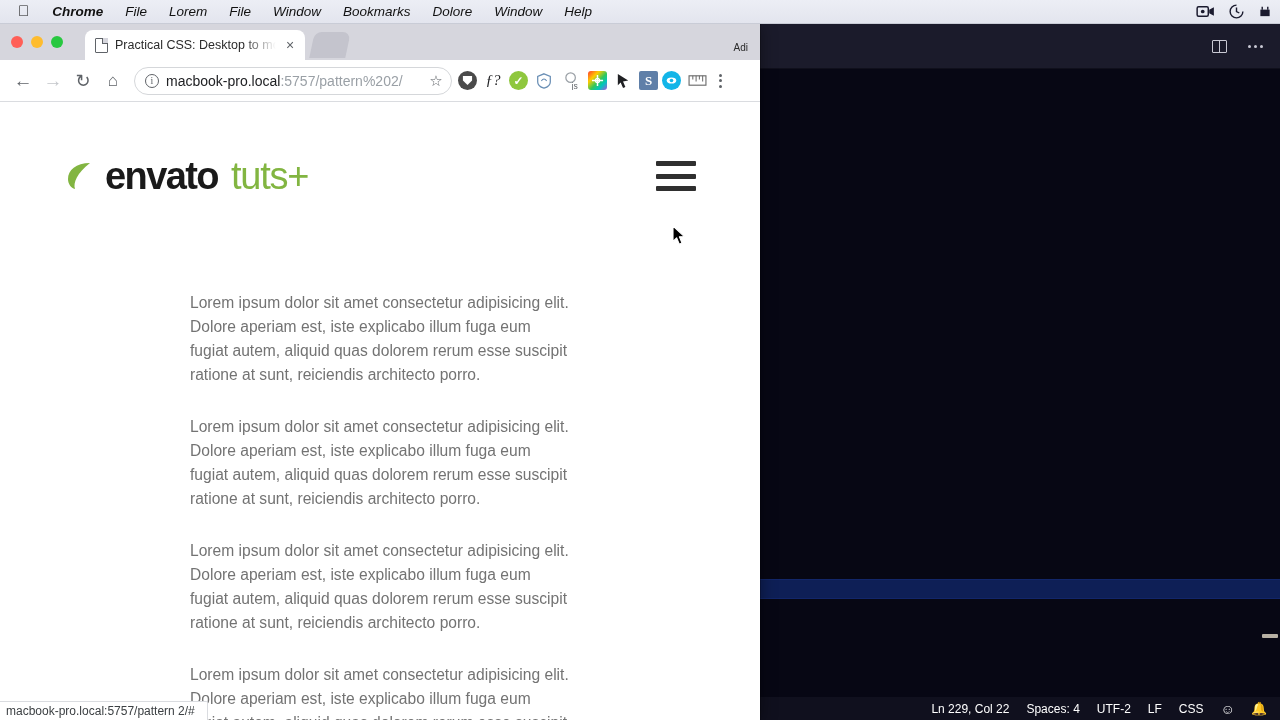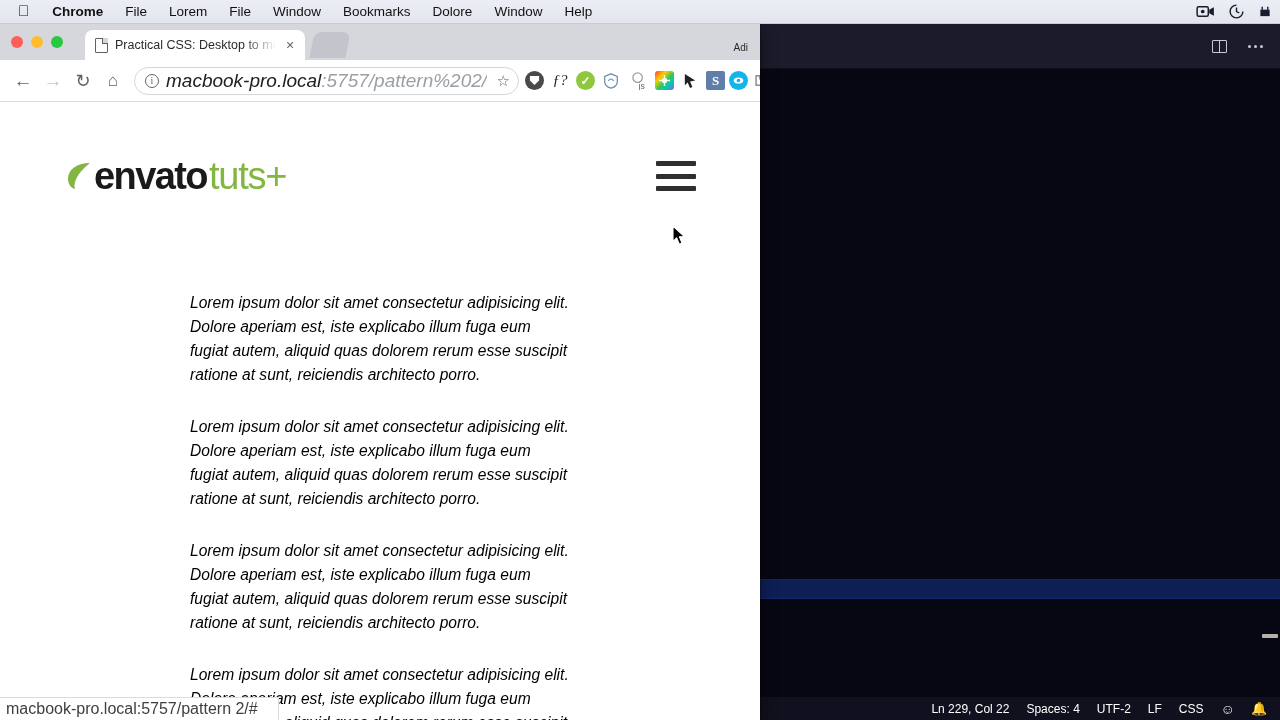--- a/index.html
+++ b/index.html
@@ -81,21 +81,21 @@
     background: linear-gradient(to bottom, #eceef5 0%, #e3e5ee 100%);
     border-bottom: 1px solid #c9ccd6;
     display: flex; align-items: center;
     font-size: 13.5px; color: #111;
   }
   .menubar-left { display: flex; align-items: center; }
   .mb-apple {
     padding: 0 12px 0 18px; font-size: 15px; line-height: 1;
     position: relative; top: -1px; cursor: pointer;
   }
-  .mb-item { padding: 0 11px; cursor: pointer; white-space: nowrap; }
+  .mb-item { padding: 0 11px; cursor: pointer; white-space: nowrap; font-style: italic; }
   .mb-item.bold { font-weight: bold; }
   .menubar-right {
     margin-left: auto; display: flex; align-items: center; gap: 14px;
     padding-right: 8px;
   }
   .mb-ricon { cursor: pointer; display: flex; align-items: center; }
 
   
   .chrome-win {
     position: absolute; left: 0; top: 24px;
@@ -171,22 +171,22 @@
     background: #fff; border: 1px solid #d5d7da; border-radius: 14px;
     display: flex; align-items: center; padding: 0 6px 0 10px; gap: 7px;
   }
   .omni-info {
     flex: 0 0 14px; width: 14px; height: 14px; border-radius: 50%;
     border: 1.3px solid #5f6368; color: #5f6368;
     font-size: 10px; line-height: 11px; text-align: center;
     font-family: "Liberation Serif", serif; cursor: pointer;
   }
   .omni-url {
-    flex: 1 1 auto; font-size: 19px; color: #9aa0a6;
-    white-space: nowrap; overflow: hidden; font-style: italic;
+    flex: 1 1 auto; font-size: 14px; color: #9aa0a6;
+    white-space: nowrap; overflow: hidden;
   }
   .omni-url b { color: #202124; font-weight: normal; }
   .omni-star { flex: 0 0 18px; color: #5f6368; font-size: 15px; text-align: center; cursor: pointer; }
 
   .ext-row { display: flex; align-items: center; gap: 4px; margin-left: 6px; }
   .ext {
     width: 24px; height: 24px; border-radius: 3px;
     display: flex; align-items: center; justify-content: center;
     cursor: pointer; font-size: 12px; overflow: hidden;
   }
@@ -195,49 +195,48 @@
   .kebab i { width: 3px; height: 3px; border-radius: 50%; background: #5f6368; display: block; }
 
   
   .viewport {
     position: relative; height: 618px; background: #fff; overflow: hidden;
   }
   .page-header {
     display: flex; align-items: center; justify-content: space-between;
     padding: 55px 62px 0 66px;
   }
-  .logo { display: flex; align-items: center; gap: 2px; }
+  .logo { display: flex; align-items: center; gap: 13px; }
   .logo-leaf { width: 26px; height: 30px; flex: 0 0 26px; }
   .logo-envato {
     font-size: 38px; font-weight: bold; color: #1a1a1a;
     letter-spacing: -1.6px; line-height: 1;
   }
   .logo-tuts {
     font-size: 38px; color: #82b541; letter-spacing: -1.2px; line-height: 1;
   }
   .hamburger {
     width: 40px; height: 30px; display: flex; flex-direction: column;
     justify-content: space-between; cursor: pointer; margin-right: 2px;
   }
   .hamburger span { display: block; height: 5px; background: #2f2f2f; border-radius: 1px; }
 
   .article { padding: 96px 0 0 190px; }
   .article p {
     width: 382px;
-    font-size: 15.6px; line-height: 24px; color: #000000;
+    font-size: 15.6px; line-height: 24px; color: #737373;
     margin-bottom: 28px;
-    font-style: italic;
   }
 
   .status-bubble {
     position: absolute; left: 0; bottom: 0;
     background: #ffffff; border: 1px solid #dadce0; border-bottom: none; border-left: none;
     border-top-right-radius: 2px;
-    padding: 2px 20px 2px 6px;
-    font-size: 16px; color: #3c4043; white-space: nowrap;
+    padding: 2px 12px 2px 6px;
+    font-size: 12px; color: #3c4043; white-space: nowrap;
   }
 
   .cursor { position: absolute; pointer-events: none; }
 </style>
 </head>
 <body>
 
 <div id="root">
 
   <div class="vscode">

